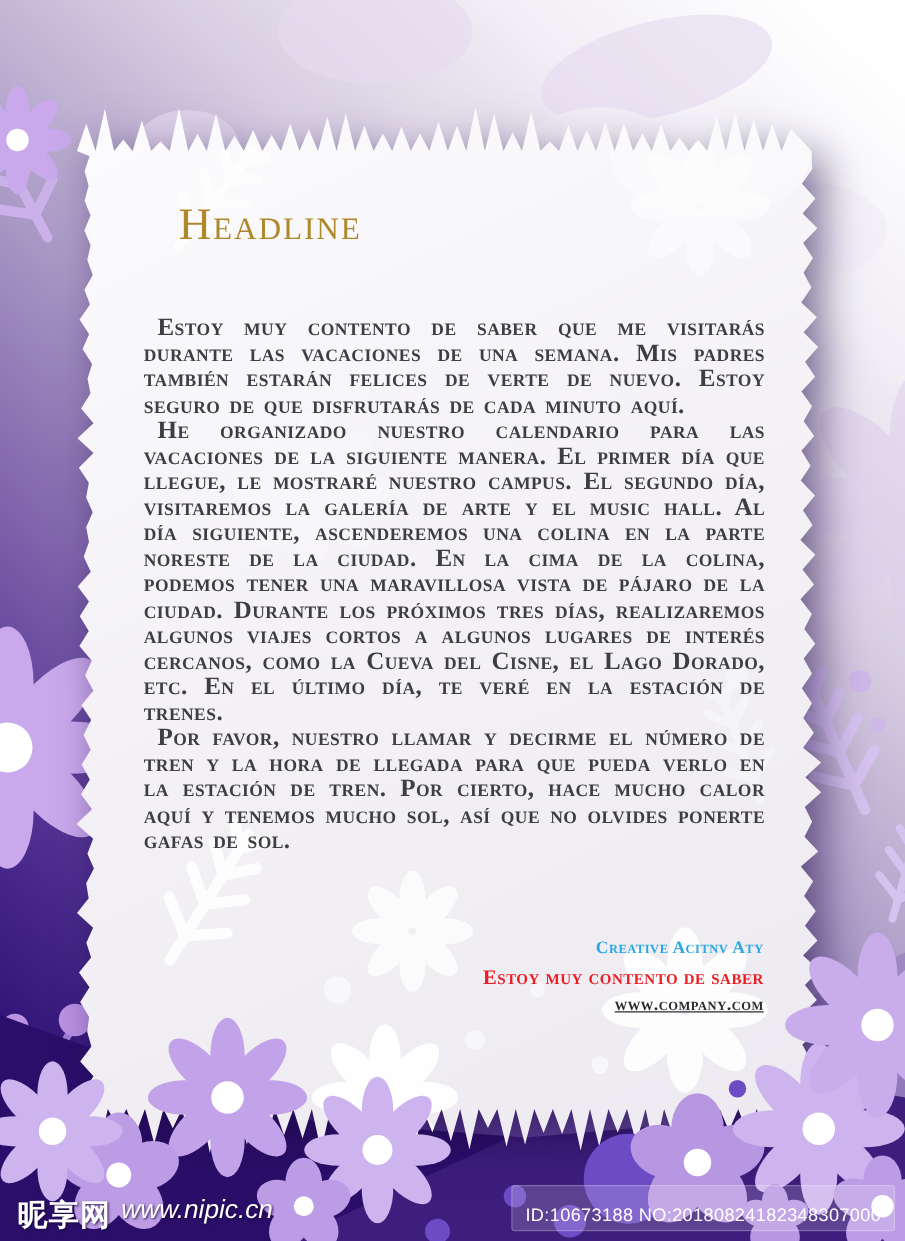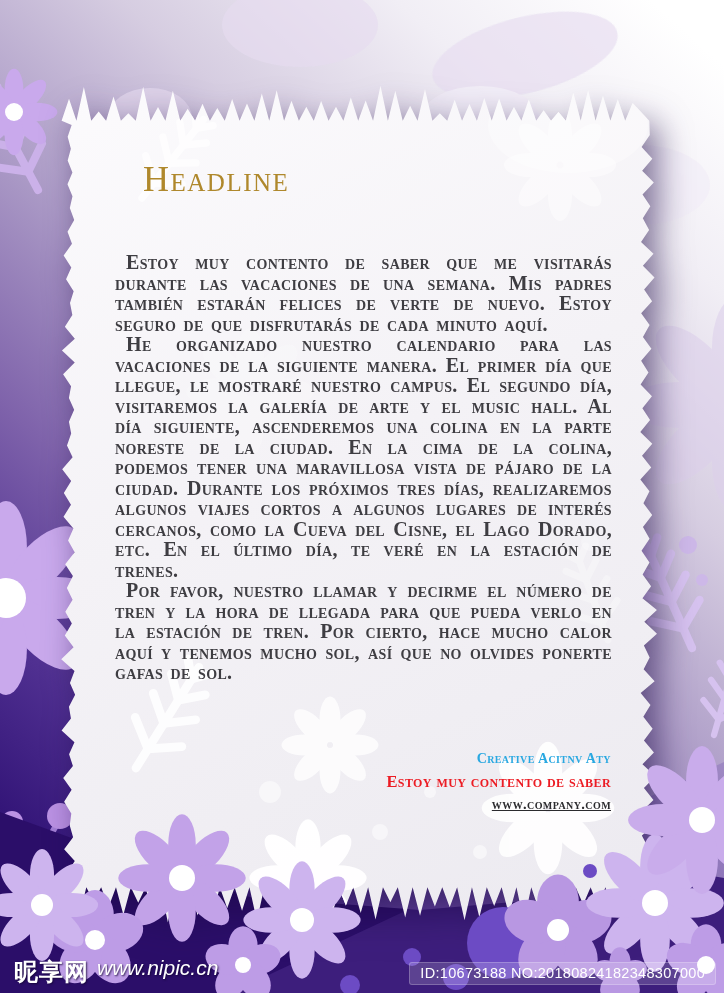--- a/index.html
+++ b/index.html
@@ -30,21 +30,21 @@
   .sig-line1{font-size:14px;line-height:22px;text-align:right;}
   .sig-line2{font-size:16.5px;line-height:23px;}
   .sig-line3{font-size:14.5px;line-height:22px;color:#2b2b2e;text-decoration:underline;}
   
   .wm{position:absolute;left:0;bottom:0;width:100%;height:38px;
     font-family:"Liberation Sans", sans-serif;color:#fff;}
   .wm-left{position:absolute;left:14px;bottom:5px;display:flex;align-items:flex-start;gap:8px;
     text-shadow:1px 1px 2px rgba(20,5,50,.8);}
   .wm-site{font-size:24px;font-weight:900;letter-spacing:1px;}
   .wm-url{font-size:21px;font-weight:400;font-style:italic;}
-  .wm-id{position:absolute;right:8px;bottom:8px;padding:2px 10px 3px;
+  .wm-id{position:absolute;right:8px;bottom:8px;padding:16px 10px 3px;
     background:rgba(255,255,255,.16);border:1px solid rgba(255,255,255,.22);
     border-radius:3px;font-size:14.5px;letter-spacing:.3px;}
 </style>
 </head>
 <body>
 
 <div class="canvas">
 
   <svg width="724" height="993" viewBox="0 0 724 993">
     <defs>

